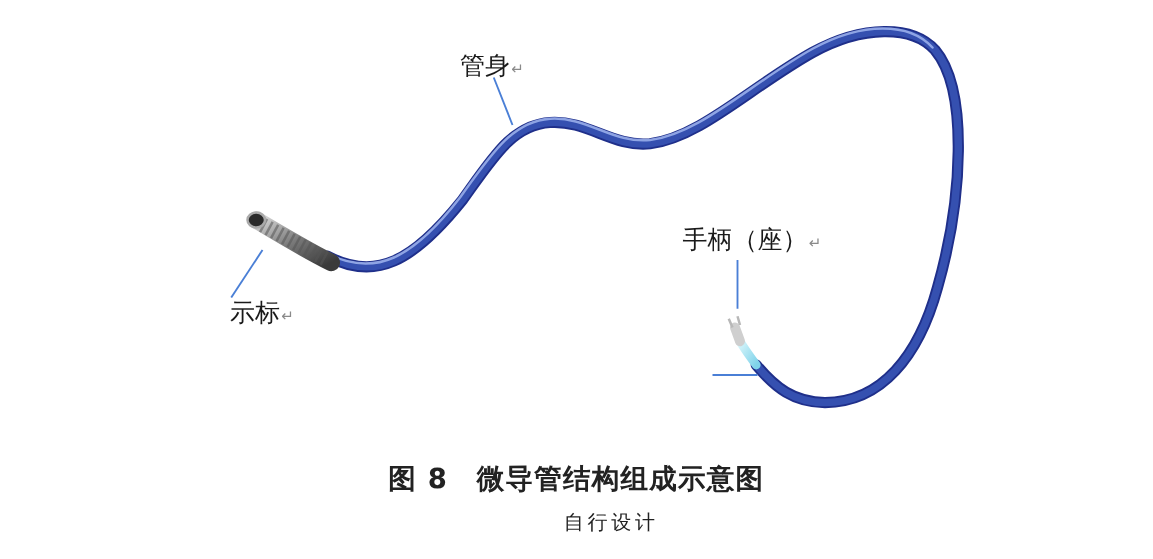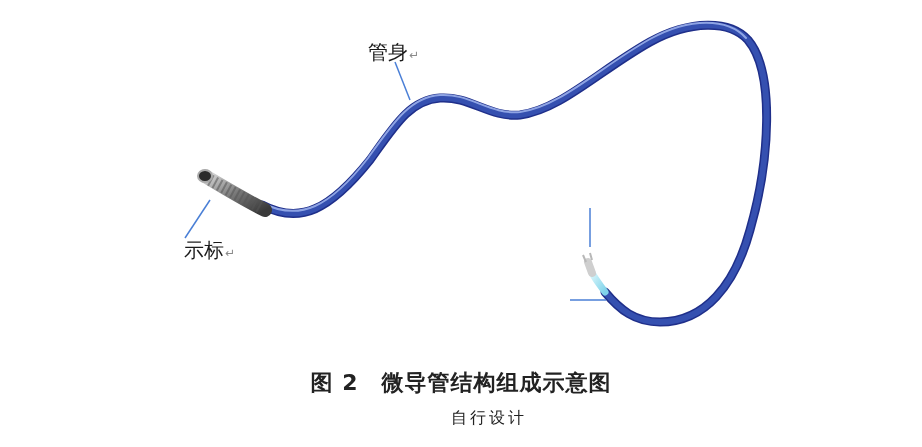--- a/index.html
+++ b/index.html
@@ -56,17 +56,20 @@
   </svg>
 
   <div class="label" style="left:368px; top:42px;">
     <span>管身</span><span class="para-mark">↵</span>
   </div>
 
   <div class="label" style="left:140px; top:240px;margin-left:44px;">
     <span>示标</span><span class="para-mark">↵</span>
   </div>
 
+  <div class="label" style="left:546px; top:181px;">
+    <span>手柄（座）</span><span class="para-mark">↵</span>
+  </div>
 
 </div>
 
-<div class="caption" id="caption-title">图 2　微导管结构组成示意图</div>
+<div class="caption" id="caption-title">图 8　微导管结构组成示意图</div>
 <div class="caption" id="caption-source">自行设计</div>
 
 </body></html>

